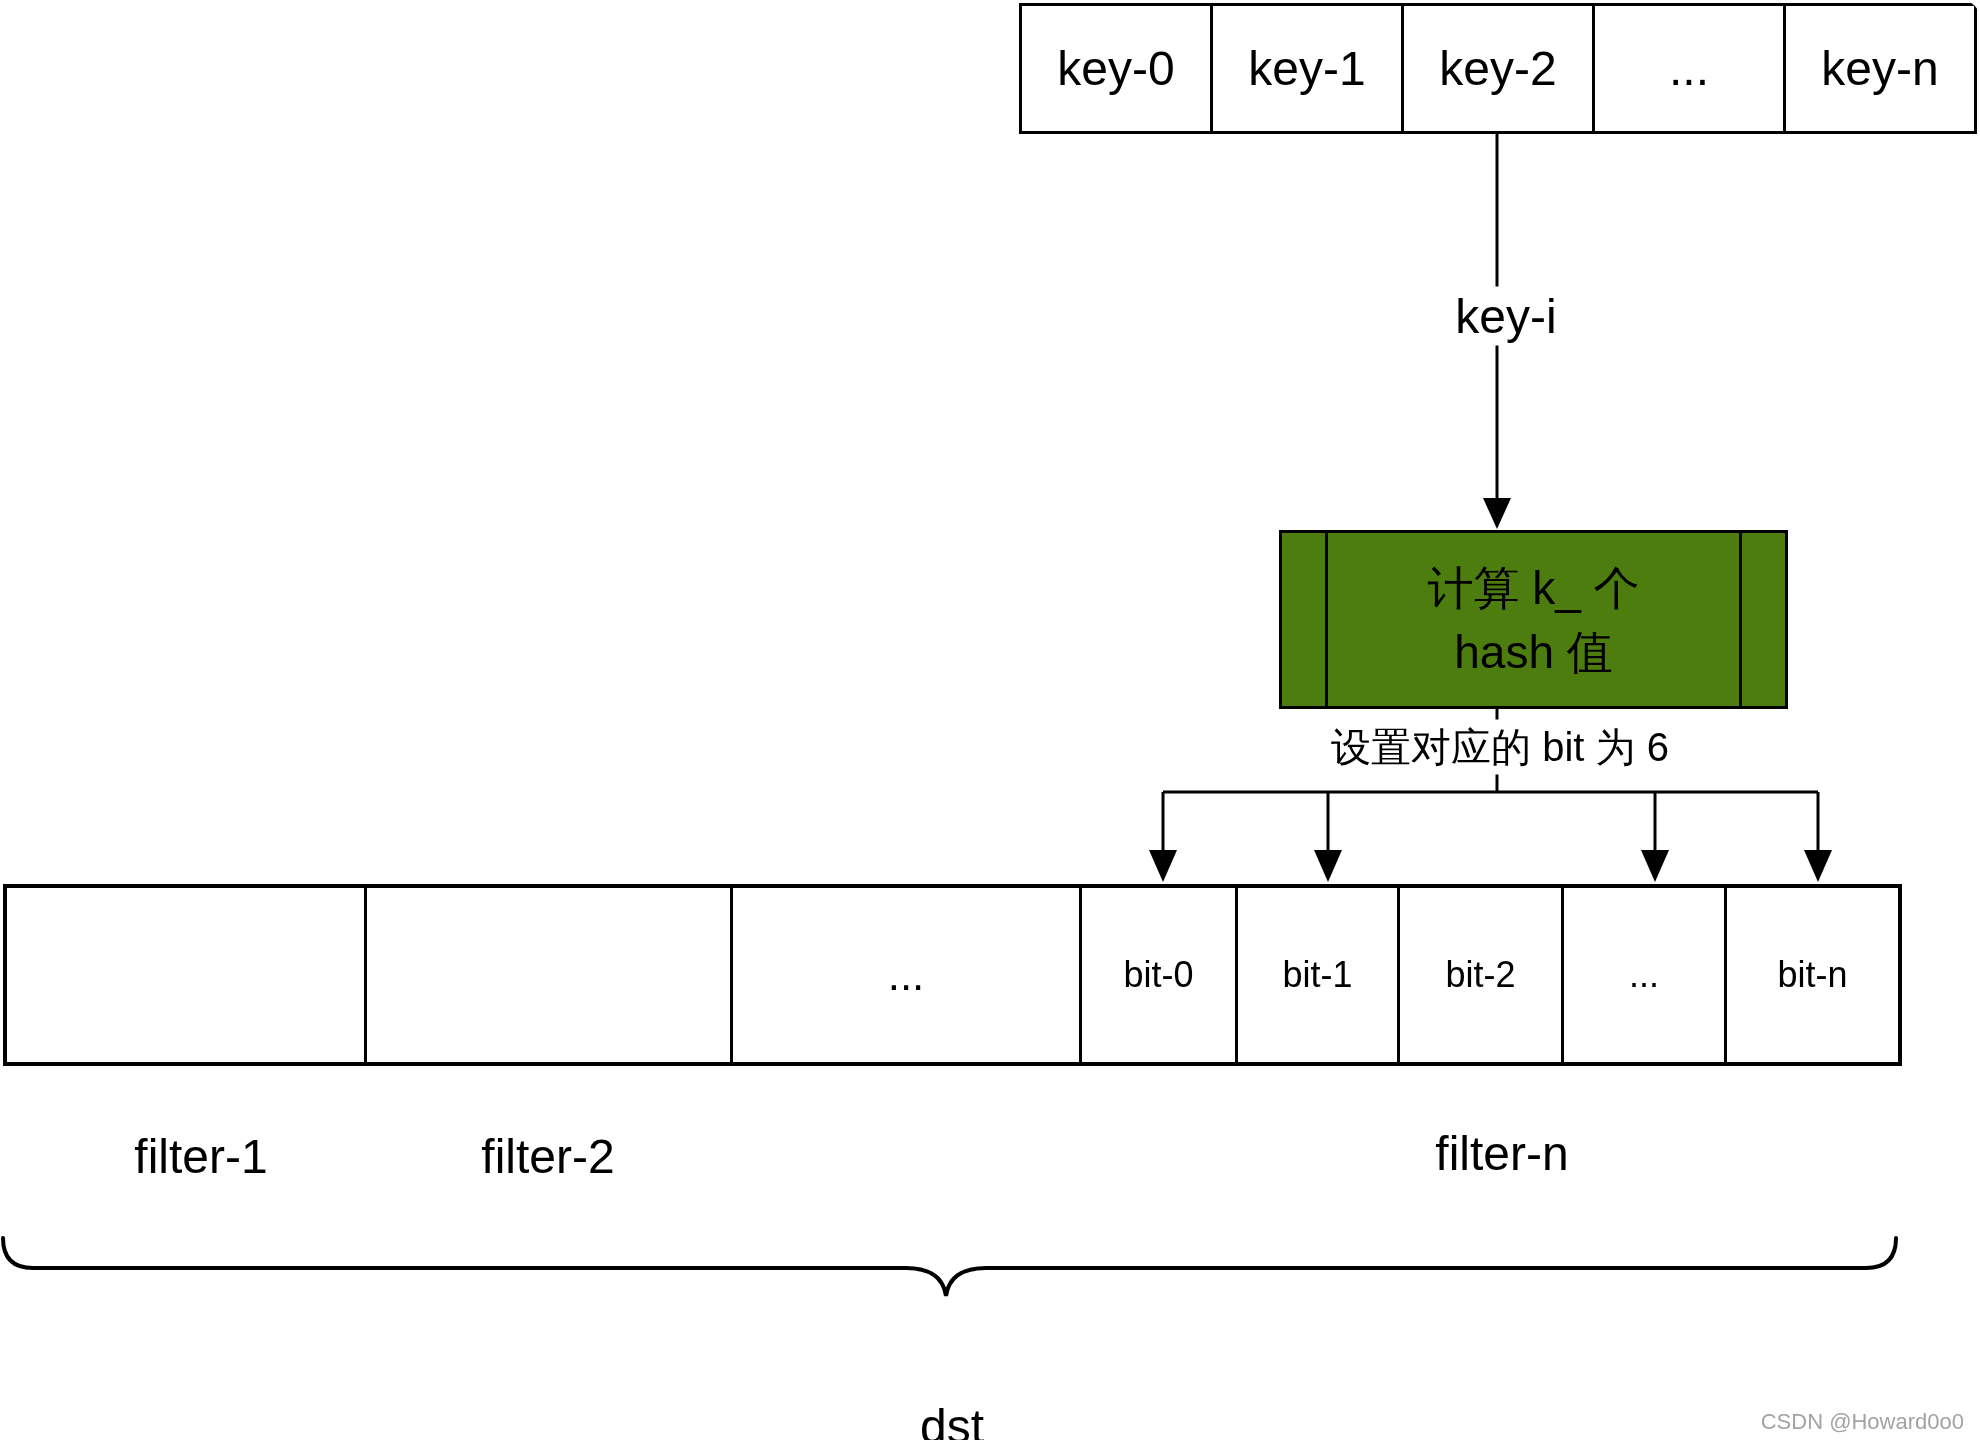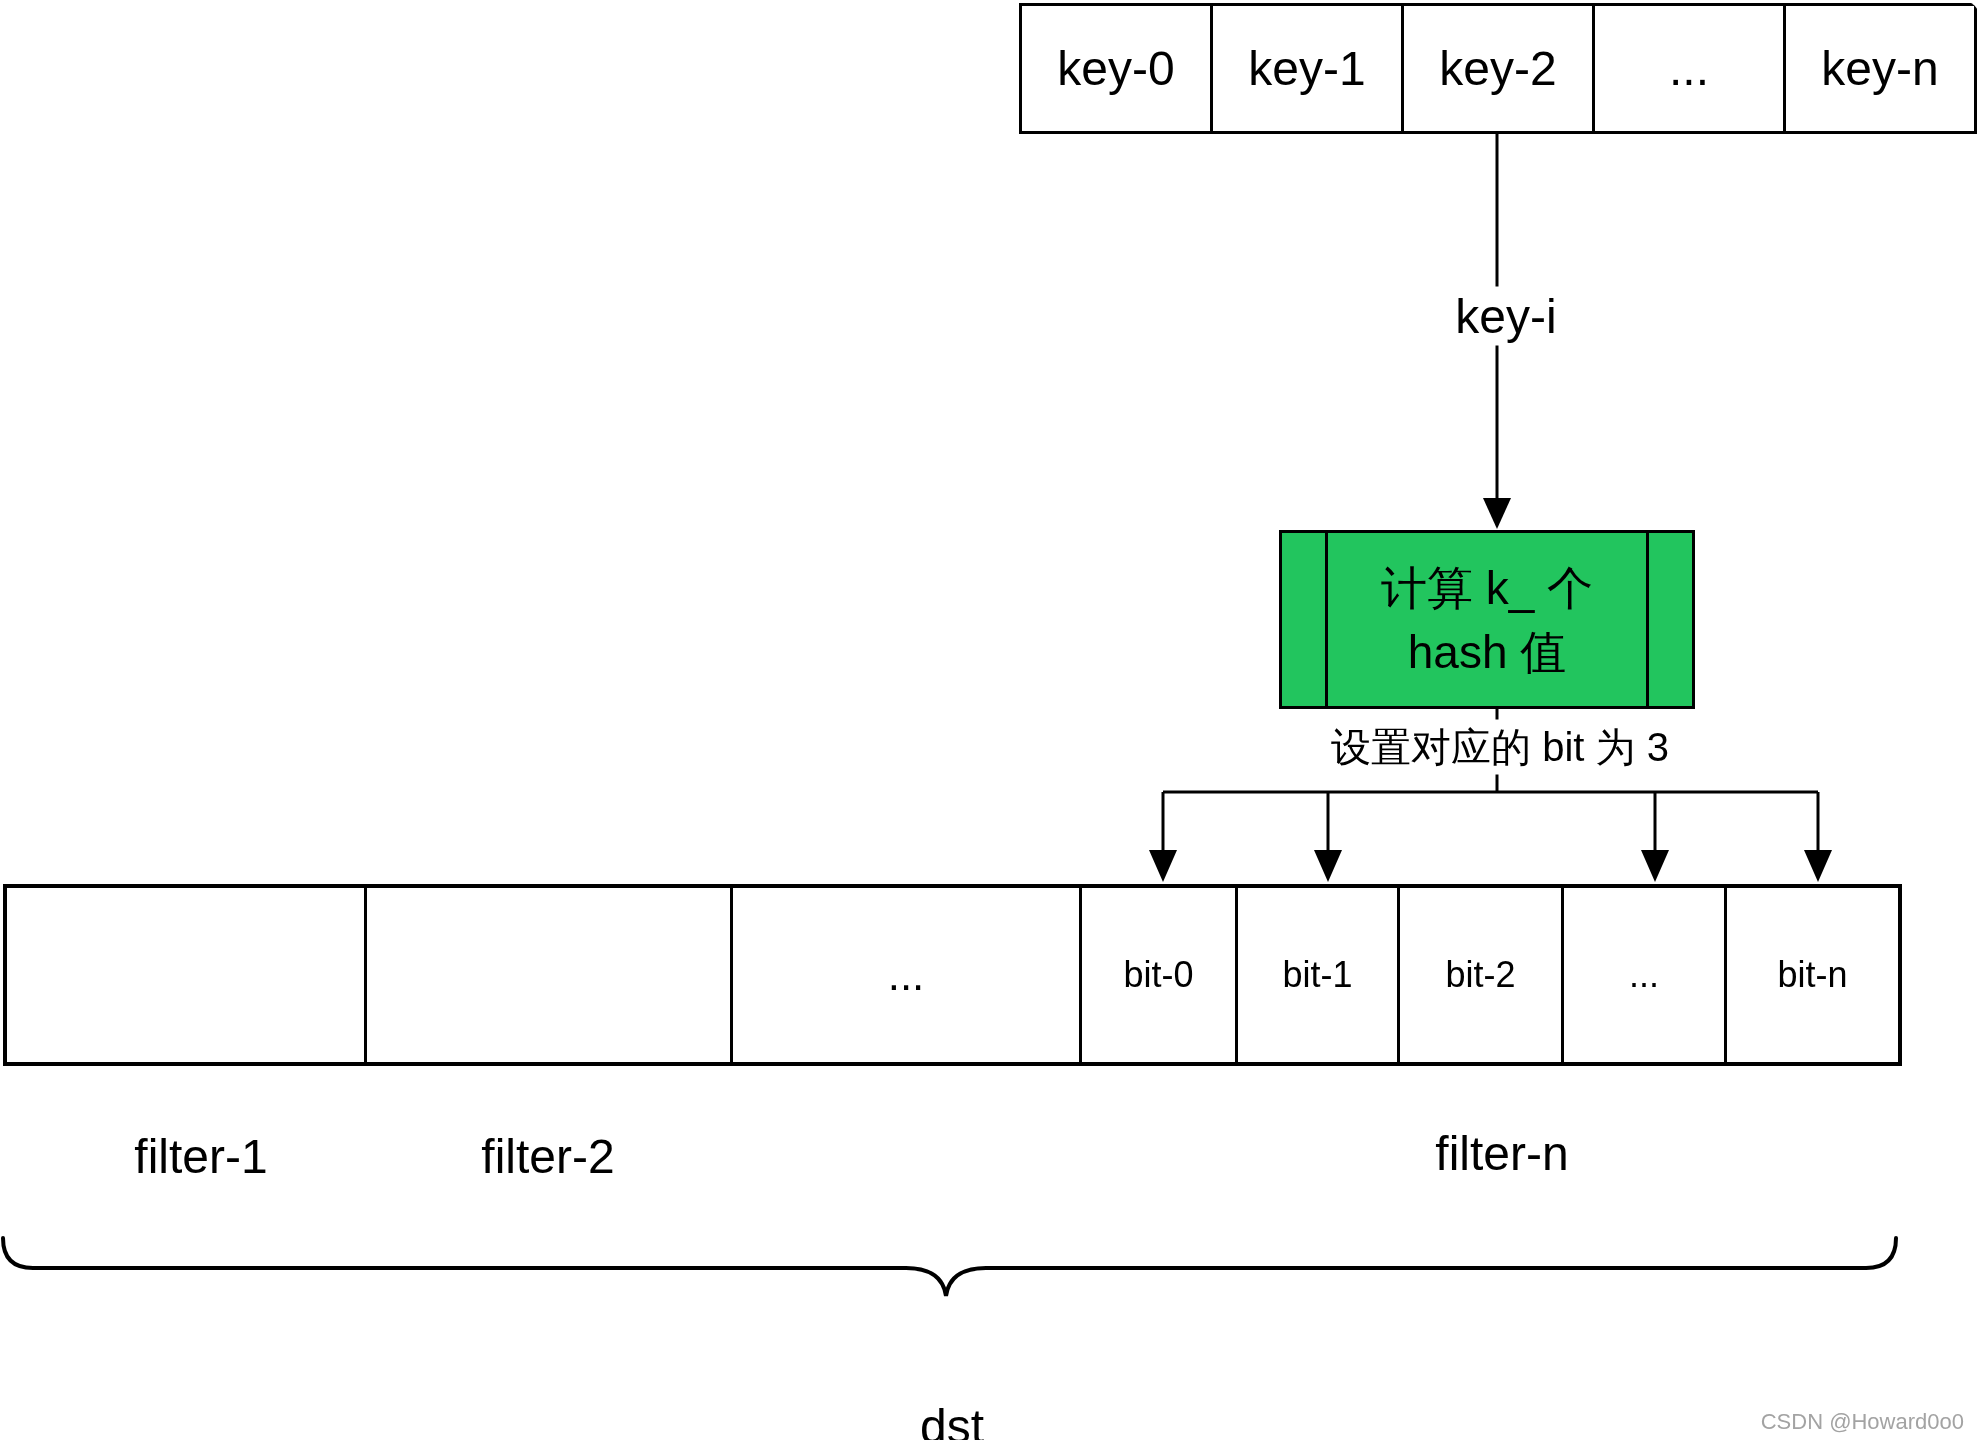--- a/index.html
+++ b/index.html
@@ -18,22 +18,22 @@
     border-right:3px solid #000;font-size:48px;letter-spacing:0;
   }
   .key-cell:last-child{border-right:none;}
   
   .key-i-label{
     position:absolute;left:1506px;top:316px;transform:translate(-50%,-50%);
     font-size:48px;background:#fff;padding:2px 10px;z-index:3;
   }
   
   .hash-box{
-    position:absolute;left:1279px;top:530px;width:416px;height:179px;
-    border:3px solid #000;box-sizing:border-box;background:#22c55e;z-index:2;
+    position:absolute;left:1279px;top:530px;width:509px;height:179px;
+    border:3px solid #000;box-sizing:border-box;background:#4d7c0f;z-index:2;
   }
   .hash-box .bar-left,.hash-box .bar-right{
     position:absolute;top:0;bottom:0;width:3px;background:#000;
   }
   .hash-box .bar-left{left:43px;}
   .hash-box .bar-right{right:43px;}
   .hash-box .hash-text{
     position:absolute;left:0;right:0;top:0;bottom:0;
     display:flex;flex-direction:column;align-items:center;justify-content:center;
     font-size:46px;line-height:64px;text-align:center;
@@ -115,21 +115,21 @@
 
   <div class="hash-box">
     <div class="bar-left"></div>
     <div class="bar-right"></div>
     <div class="hash-text">
       <span>计算 k_ 个</span>
       <span>hash 值</span>
     </div>
   </div>
 
-  <div class="set-bit-label">设置对应的 bit 为 3</div>
+  <div class="set-bit-label">设置对应的 bit 为 6</div>
 
   <div class="filter-row">
     <div class="fcell w0"></div>
     <div class="fcell w1"></div>
     <div class="fcell w2 dots">...</div>
     <div class="fcell w3">bit-0</div>
     <div class="fcell w4">bit-1</div>
     <div class="fcell w5">bit-2</div>
     <div class="fcell w6">...</div>
     <div class="fcell w7">bit-n</div>

